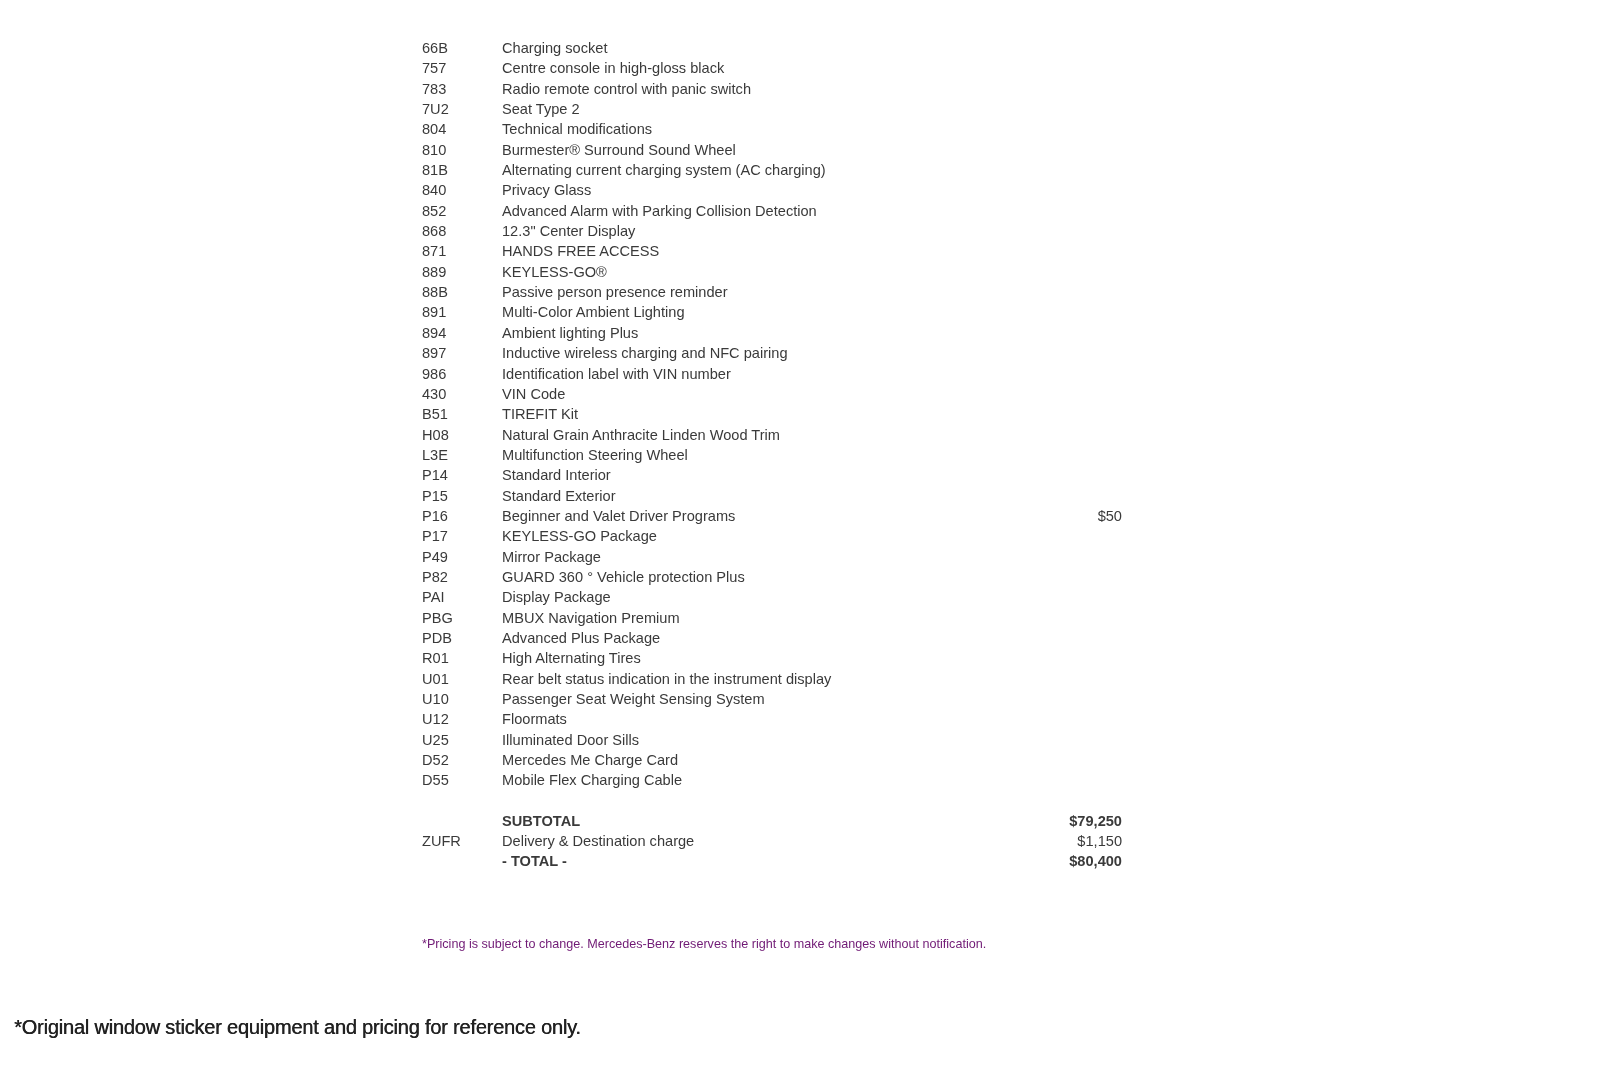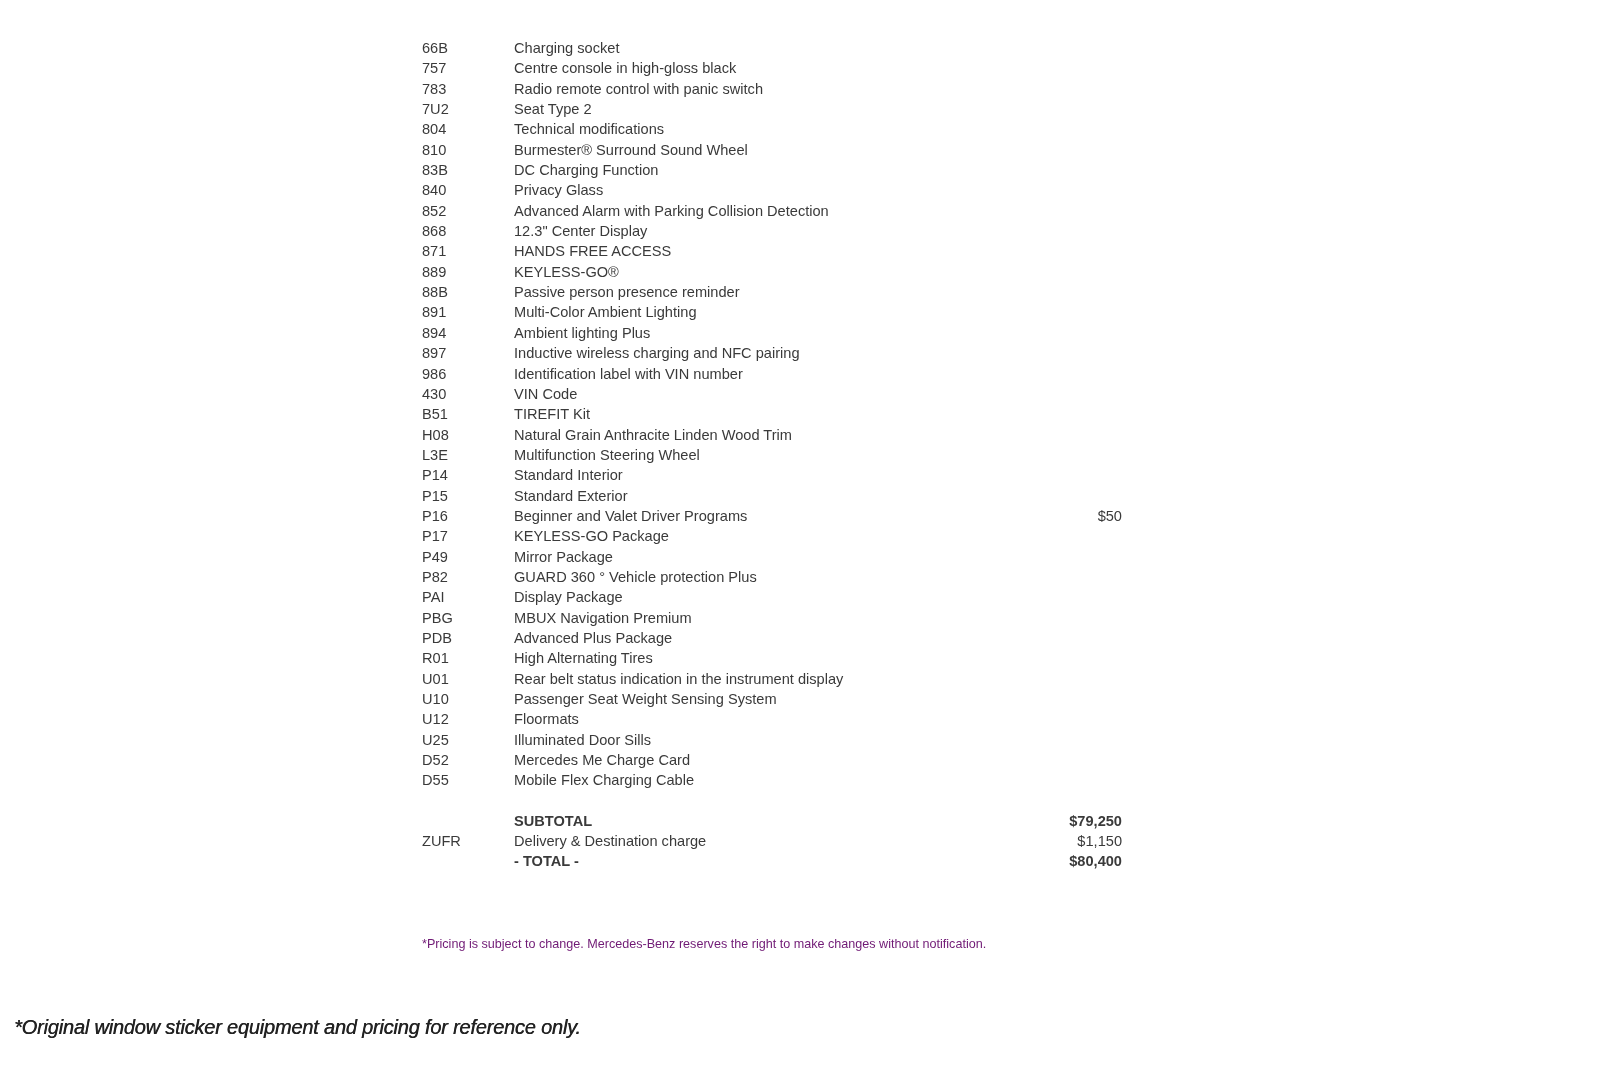--- a/index.html
+++ b/index.html
@@ -30,21 +30,20 @@
     }
     .code {
       position: absolute;
       left: 0;
       top: 0;
     }
     .desc {
       position: absolute;
       left: 80px;
       top: 0;
-      margin-left: 12px;
     }
     .price {
       position: absolute;
       right: 0;
       top: 0;
       text-align: left;
     }
     .spacer {
       height: 20px;
     }
@@ -61,21 +60,20 @@
     }
     .footnote {
       position: absolute;
       left: 14px;
       top: 1016px;
       font-size: 20px;
       color: #222222;
       white-space: nowrap;
       letter-spacing: -0.2px;
       text-shadow: 0.4px 0 0 #222222;
-      font-style: italic;
     }
   </style>
 </head>
 <body>
 
 <div class="sheet">
   <div id="equipment-rows">
       <div class="row">
         <span class="code">66B</span>
         <span class="desc">Charging socket</span>
@@ -100,22 +98,22 @@
         <span class="code">804</span>
         <span class="desc">Technical modifications</span>
         <span class="price"></span>
       </div>
       <div class="row">
         <span class="code">810</span>
         <span class="desc">Burmester® Surround Sound Wheel</span>
         <span class="price"></span>
       </div>
       <div class="row">
-        <span class="code">83B</span>
-        <span class="desc">DC Charging Function</span>
+        <span class="code">81B</span>
+        <span class="desc">Alternating current charging system (AC charging)</span>
         <span class="price"></span>
       </div>
       <div class="row">
         <span class="code">840</span>
         <span class="desc">Privacy Glass</span>
         <span class="price"></span>
       </div>
       <div class="row">
         <span class="code">852</span>
         <span class="desc">Advanced Alarm with Parking Collision Detection</span>

